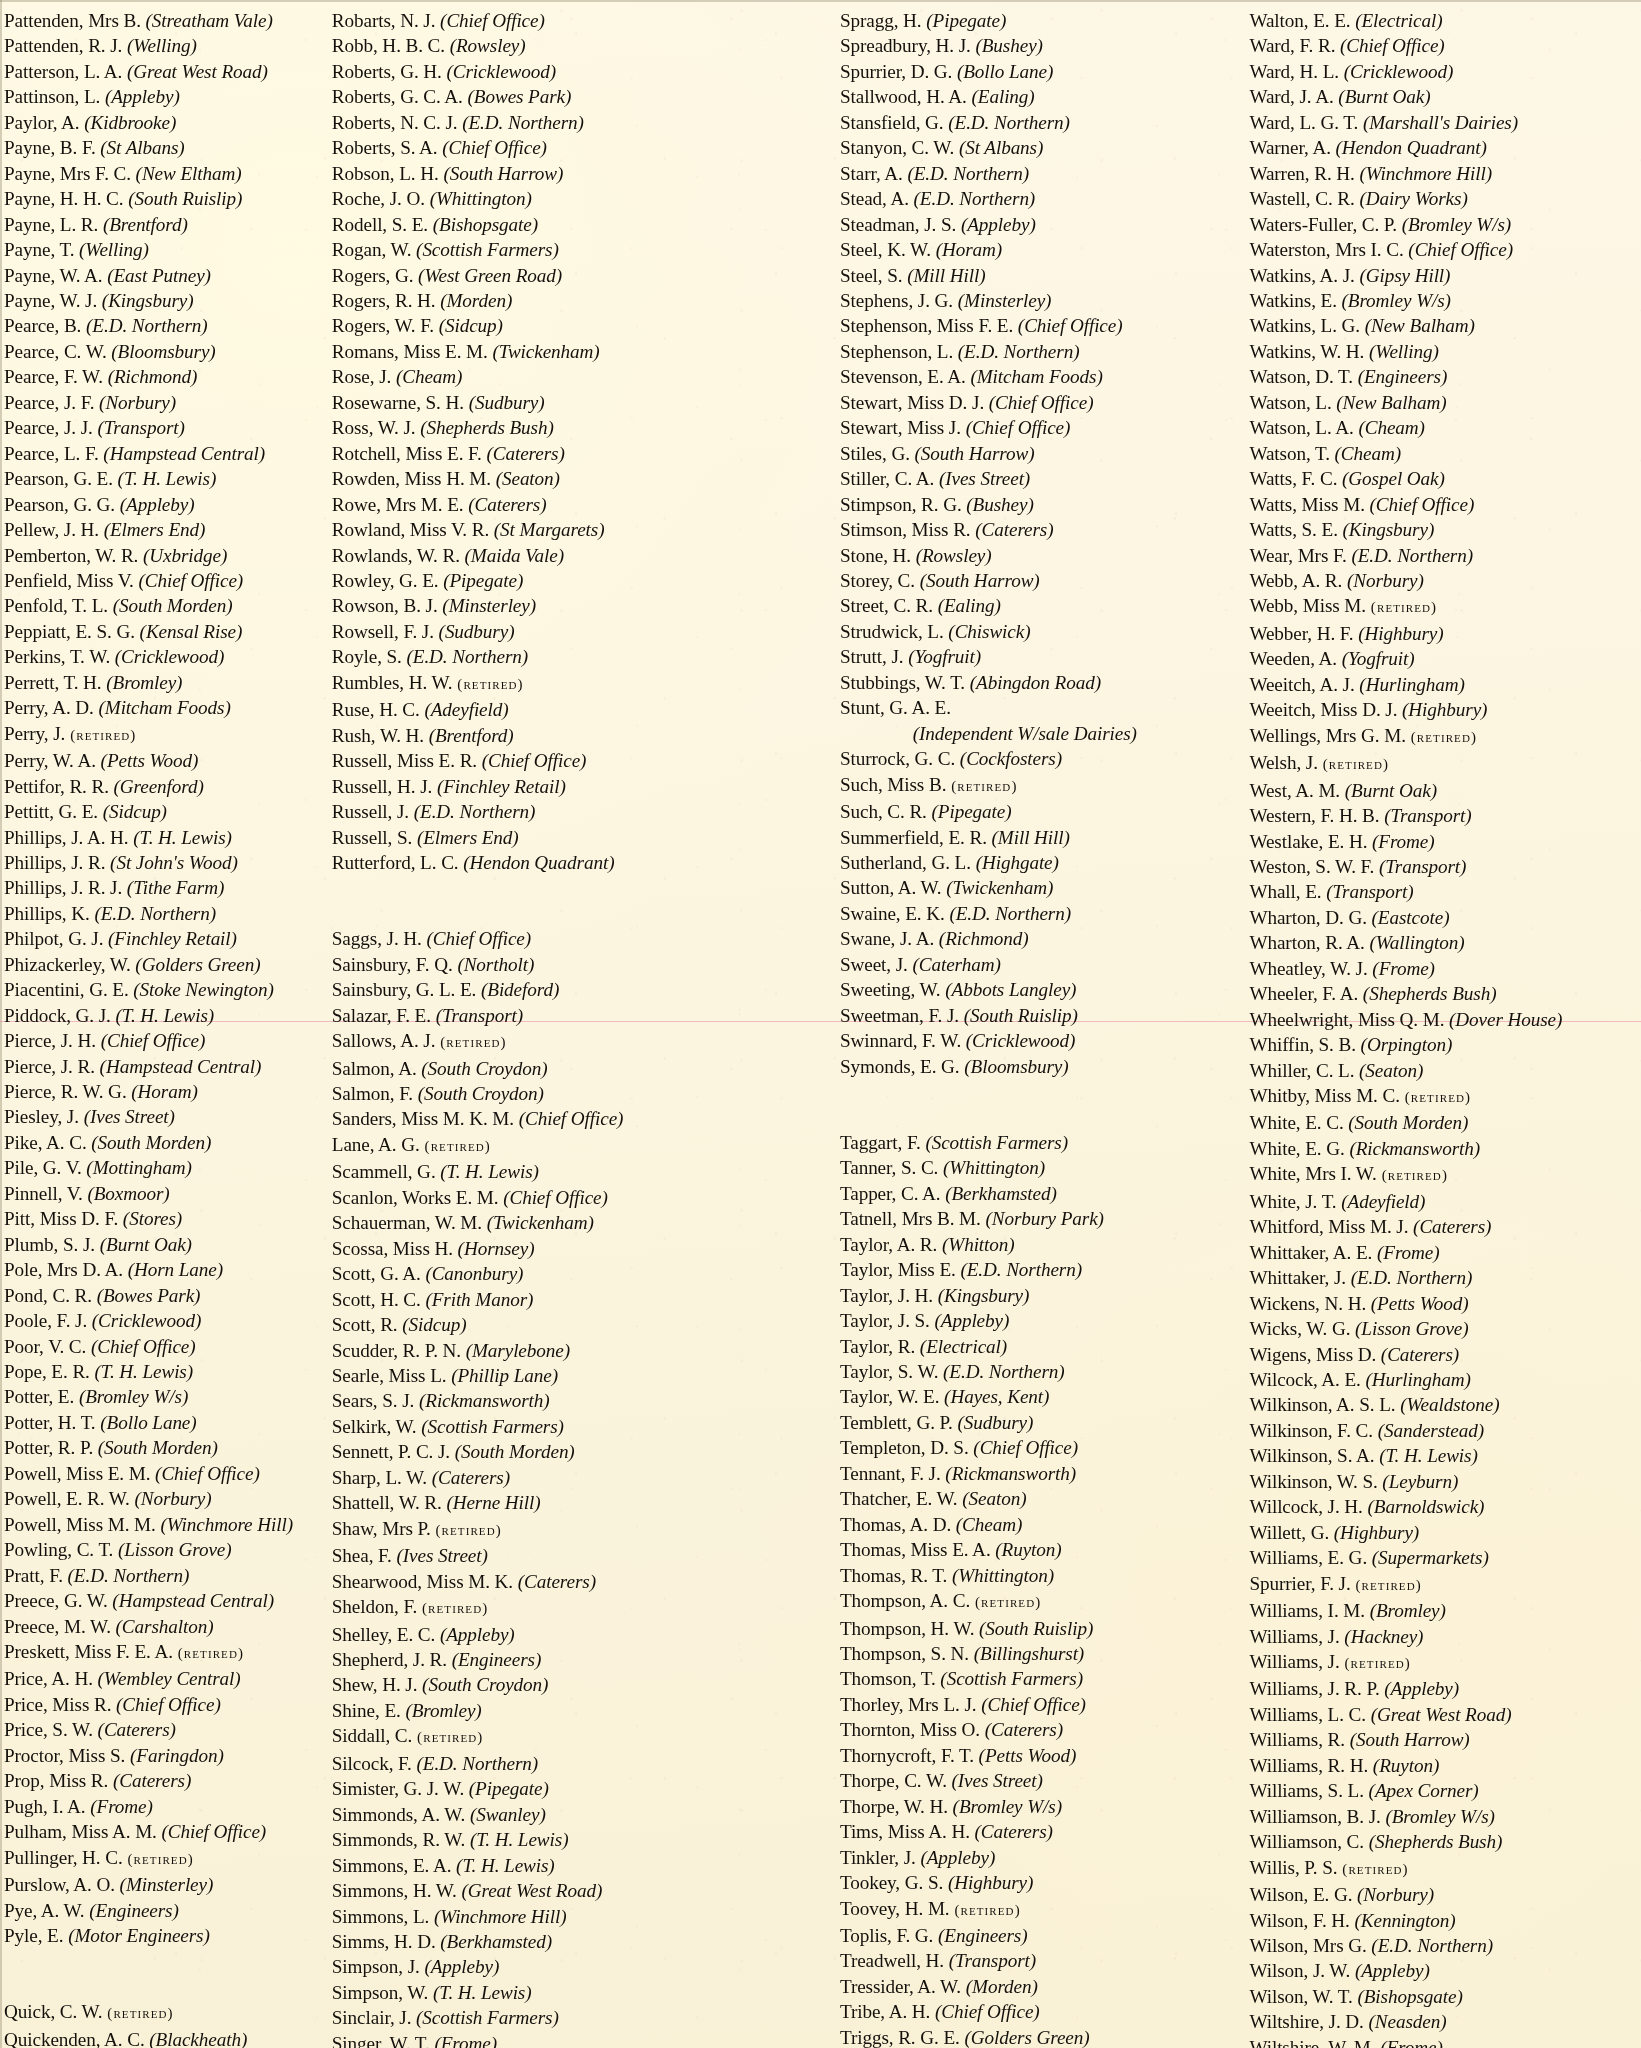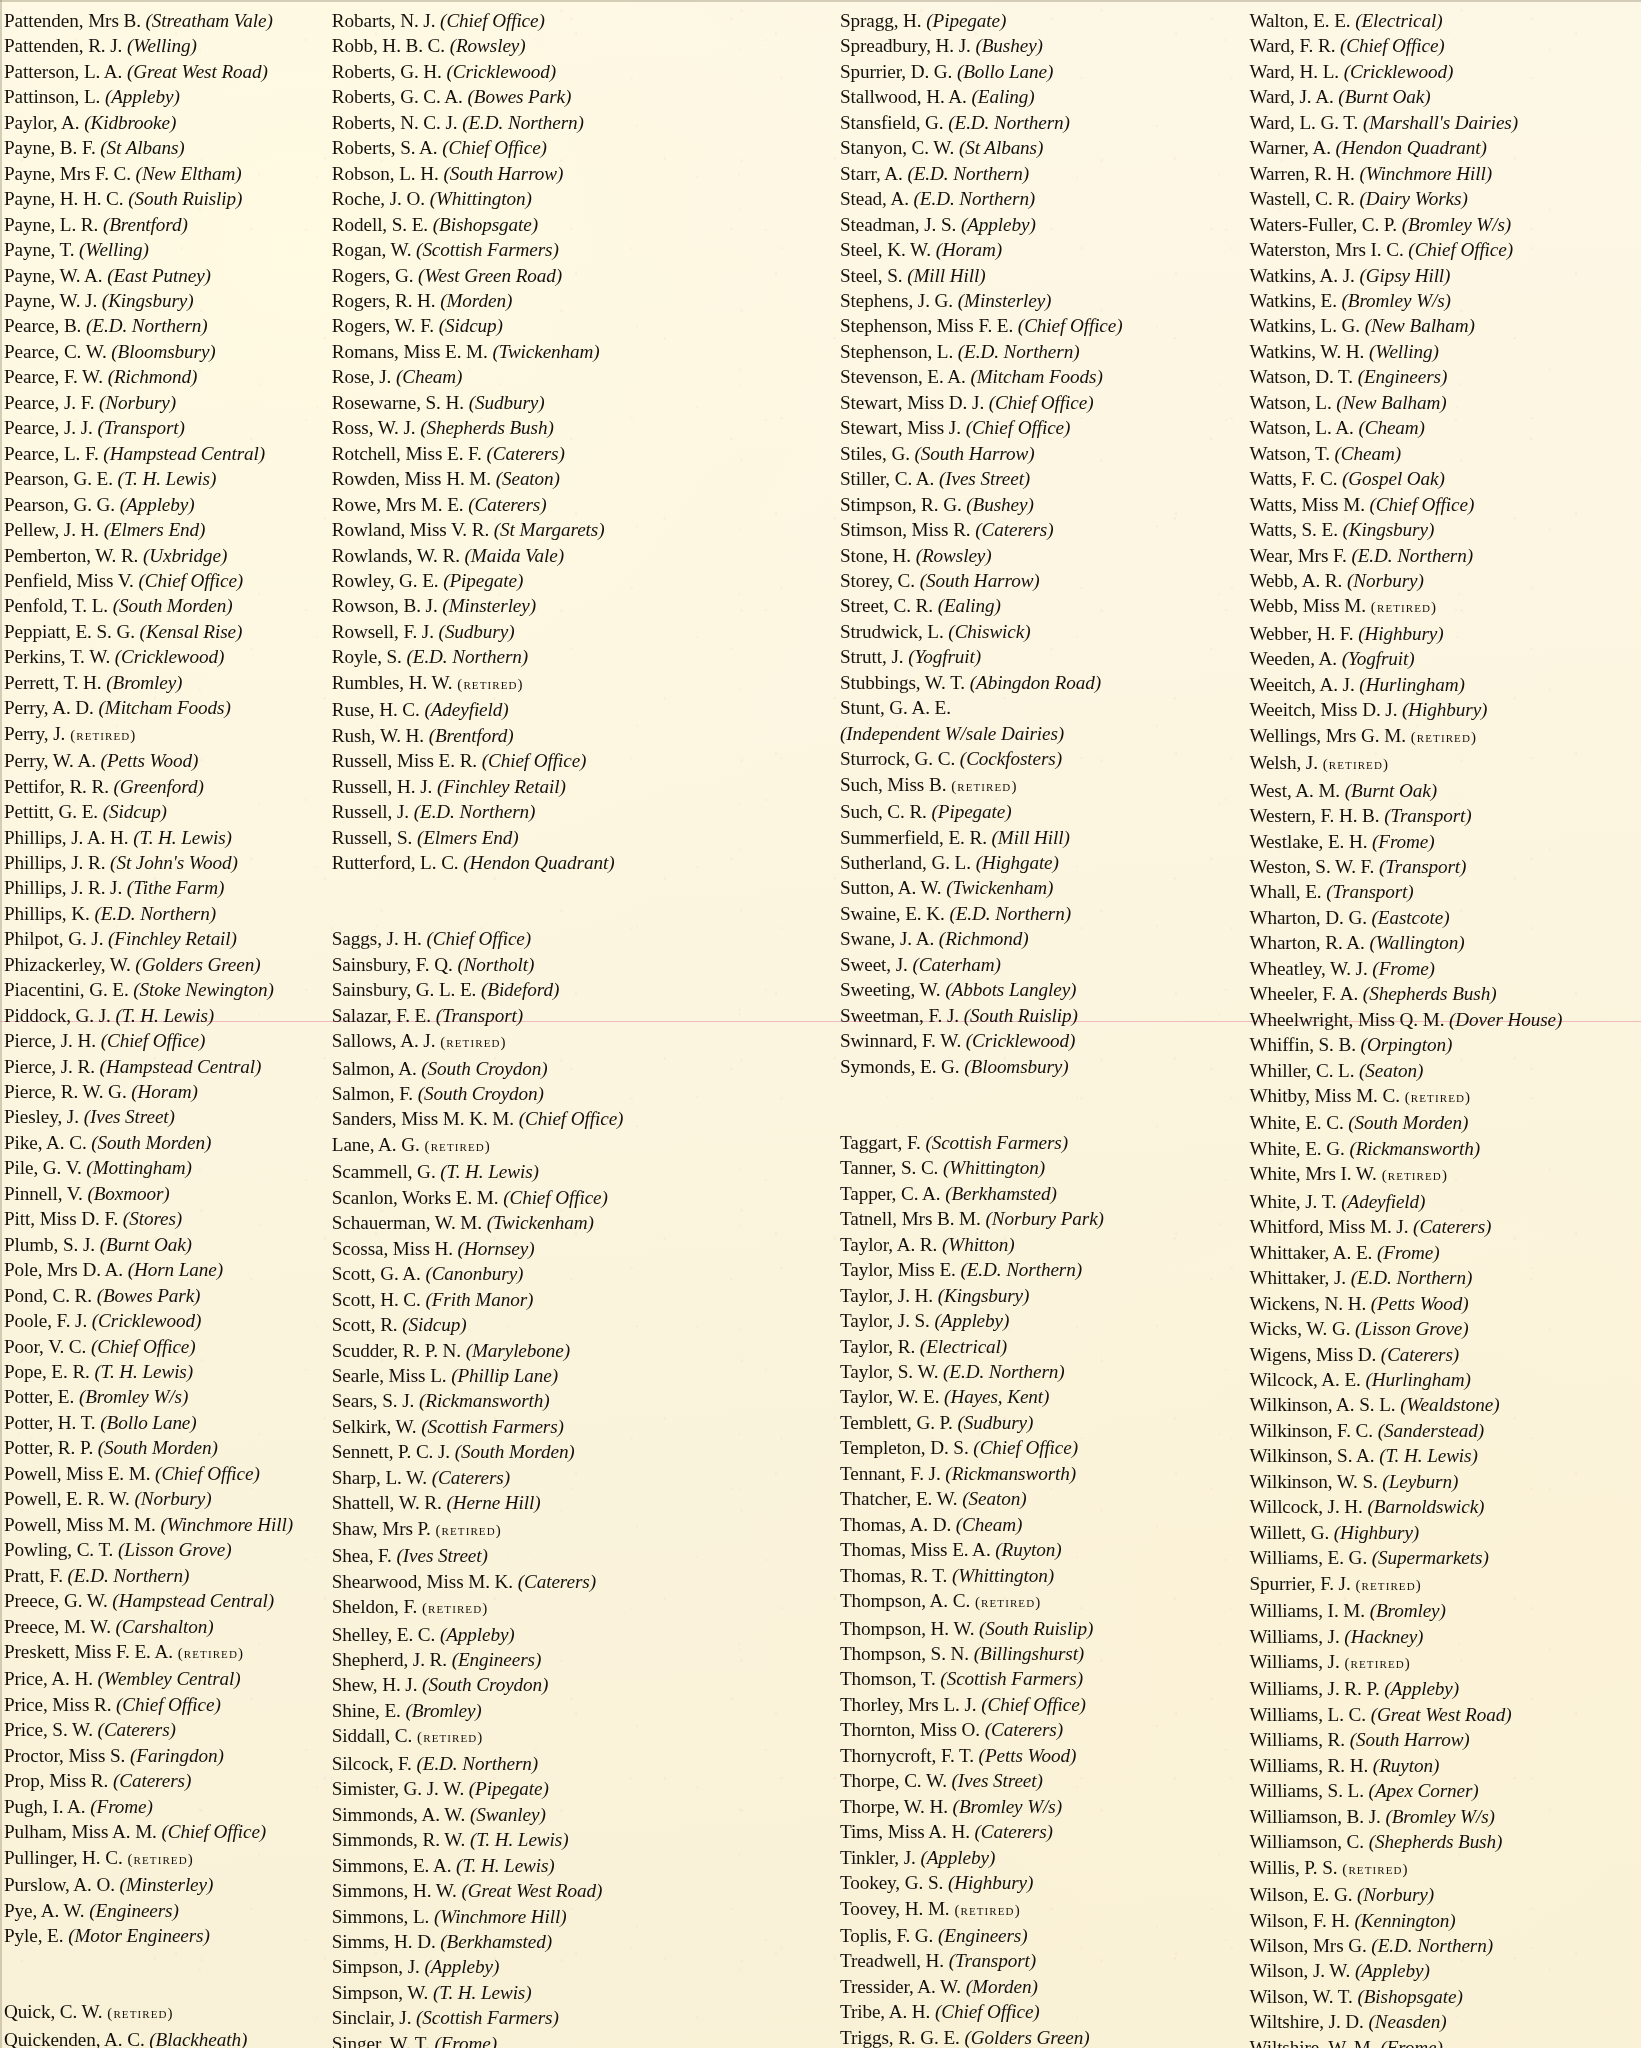--- a/index.html
+++ b/index.html
@@ -94,20 +94,21 @@
   .entry .retired {
     font-style: normal;
     font-variant: small-caps;
     font-size: 15px;
     letter-spacing: 1.1px;
   }
   .gap {
     height: 25.45px;
   }
   .cont {
+    text-align: right;
     padding-right: 4px;
   }
 </style>
 </head>
 <body>
 
 <div id="page"></div>
 <div id="speckle"></div>
 <div id="edge-top"></div>
 <div id="edge-left"></div>

